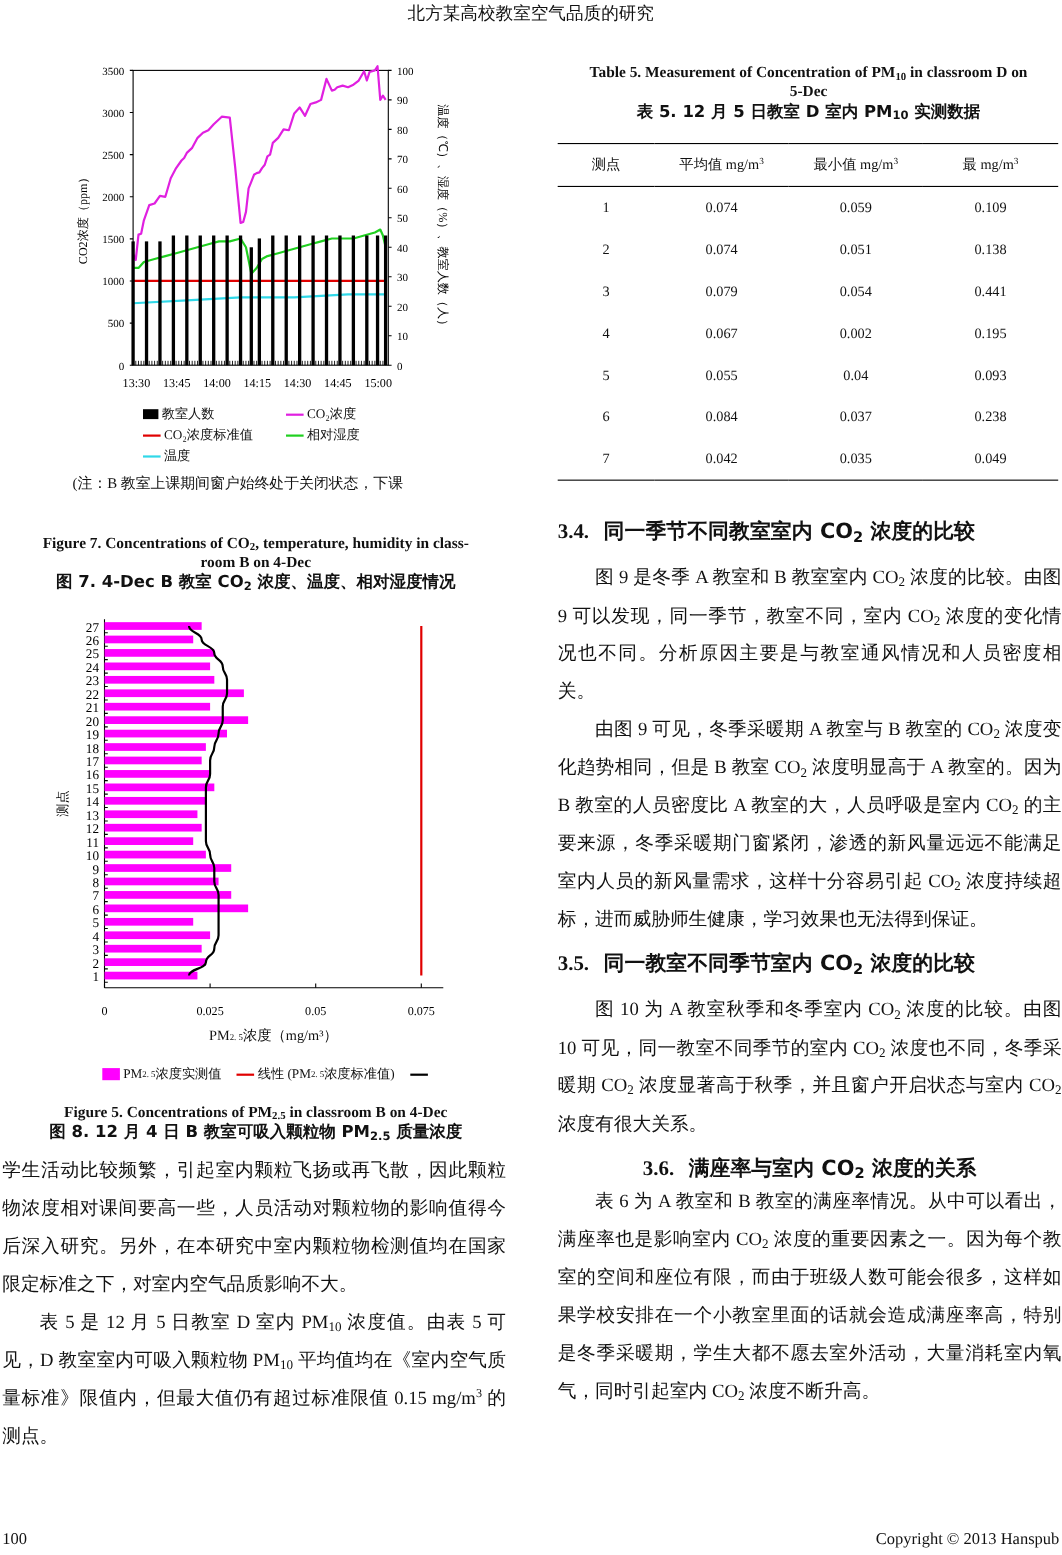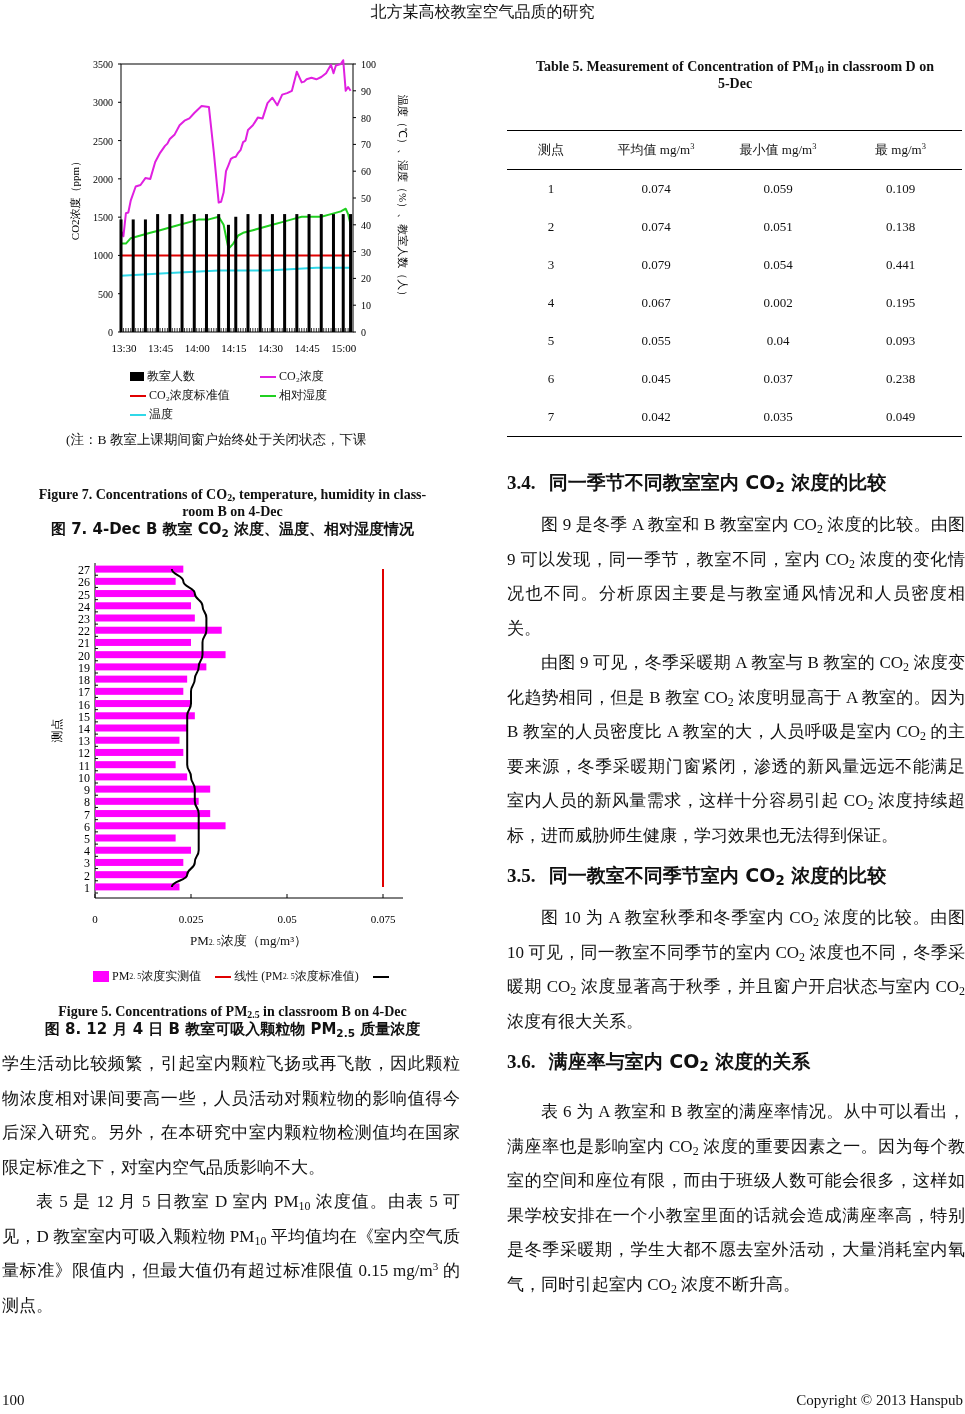--- a/index.html
+++ b/index.html
@@ -363,20 +363,21 @@
 </div>
 
 <div class="abs body-text" style="left:2px;top:1047px;width:458px;">
   <p class="noindent">学生活动比较频繁，引起室内颗粒飞扬或再飞散，因此颗粒物浓度相对课间要高一些，人员活动对颗粒物的影响值得今后深入研究。另外，在本研究中室内颗粒物检测值均在国家限定标准之下，对室内空气品质影响不大。</p>
   <p><span>表 5 是 12 月 5 日教室 D 室内 PM</span><span class="sub">10</span><span> 浓度值。由表 5 可见，D 教室室内可吸入颗粒物 PM</span><span class="sub">10</span><span> 平均值均在《室内空气质量标准》限值内，但最大值仍有超过标准限值 0.15 mg/m</span><span class="sup">3</span><span> 的测点。</span></p>
 </div>
 
 <div class="abs" style="left:505px;top:58px;width:460px;">
   <div class="cap"><span>Table 5. Measurement of Concentration of PM</span><span class="sub">10</span><span> in classroom D on</span></div>
   <div class="cap">5-Dec</div>
+  <div class="cap-cn"><span>表 5. 12 月 5 日教室 D 室内 PM</span><span class="sub">10</span><span> 实测数据</span></div>
 </div>
 
 <div class="abs" style="left:507px;top:130px;">
   <table class="t5">
     <thead>
       <tr>
         <th style="width:88px;"><span>测点</span></th>
         <th style="width:122px;"><span>平均值 mg/m</span><span class="sup">3</span></th>
         <th style="width:122px;"><span>最小值 mg/m</span><span class="sup">3</span></th>
         <th style="width:123px;"><span>最 mg/m</span><span class="sup">3</span></th>
@@ -408,21 +409,21 @@
           <td>0.195</td>
         </tr>
         <tr>
           <td>5</td>
           <td>0.055</td>
           <td>0.04</td>
           <td>0.093</td>
         </tr>
         <tr>
           <td>6</td>
-          <td>0.045</td>
+          <td>0.084</td>
           <td>0.037</td>
           <td>0.238</td>
         </tr>
         <tr>
           <td>7</td>
           <td>0.042</td>
           <td>0.035</td>
           <td>0.049</td>
         </tr>
       </tbody>
@@ -433,21 +434,21 @@
   <div id="sections">
       <div class="section" style="margin: 0px 0px 12px;"><span class="num">3.4.</span>&nbsp; <span>同一季节不同教室室内 CO</span><span class="sub">2</span><span> 浓度的比较</span></div>
       <div class="body-text">
         <p><span>图 9 是冬季 A 教室和 B 教室室内 CO</span><span class="sub">2</span><span> 浓度的比较。由图 9 可以发现，同一季节，教室不同，室内 CO</span><span class="sub">2</span><span> 浓度的变化情况也不同。分析原因主要是与教室通风情况和人员密度相关。</span></p>
         <p><span>由图 9 可见，冬季采暖期 A 教室与 B 教室的 CO</span><span class="sub">2</span><span> 浓度变化趋势相同，但是 B 教室 CO</span><span class="sub">2</span><span> 浓度明显高于 A 教室的。因为 B 教室的人员密度比 A 教室的大，人员呼吸是室内 CO</span><span class="sub">2</span><span> 的主要来源，冬季采暖期门窗紧闭，渗透的新风量远远不能满足室内人员的新风量需求，这样十分容易引起 CO</span><span class="sub">2</span><span> 浓度持续超标，进而威胁师生健康，学习效果也无法得到保证。</span></p>
       </div>
       <div class="section" style="margin: 10px 0px 12px;"><span class="num">3.5.</span>&nbsp; <span>同一教室不同季节室内 CO</span><span class="sub">2</span><span> 浓度的比较</span></div>
       <div class="body-text">
         <p><span>图 10 为 A 教室秋季和冬季室内 CO</span><span class="sub">2</span><span> 浓度的比较。由图 10 可见，同一教室不同季节的室内 CO</span><span class="sub">2</span><span> 浓度也不同，冬季采暖期 CO</span><span class="sub">2</span><span> 浓度显著高于秋季，并且窗户开启状态与室内 CO</span><span class="sub">2</span><span> 浓度有很大关系。</span></p>
       </div>
-      <div class="section" style="margin: 10px 0px 20px;"><span class="num">3.6.</span>&nbsp; <span>满座率与室内 CO</span><span class="sub">2</span><span> 浓度的关系</span></div>
+      <div class="section" style="margin: 10px 0px 0; text-align: center;"><span class="num">3.6.</span>&nbsp; <span>满座率与室内 CO</span><span class="sub">2</span><span> 浓度的关系</span></div>
       <div class="body-text">
         <p><span>表 6 为 A 教室和 B 教室的满座率情况。从中可以看出，满座率也是影响室内 CO</span><span class="sub">2</span><span> 浓度的重要因素之一。因为每个教室的空间和座位有限，而由于班级人数可能会很多，这样如果学校安排在一个小教室里面的话就会造成满座率高，特别是冬季采暖期，学生大都不愿去室外活动，大量消耗室内氧气，同时引起室内 CO</span><span class="sub">2</span><span> 浓度不断升高。</span></p>
       </div>
     </div>
 </div>
 
 <div class="abs" style="left:2px;top:1392px;font-size:15px;">100</div>
 <div class="abs" style="right:2px;top:1392px;font-size:15px;">Copyright © 2013 Hanspub</div>
 
 </body></html>

